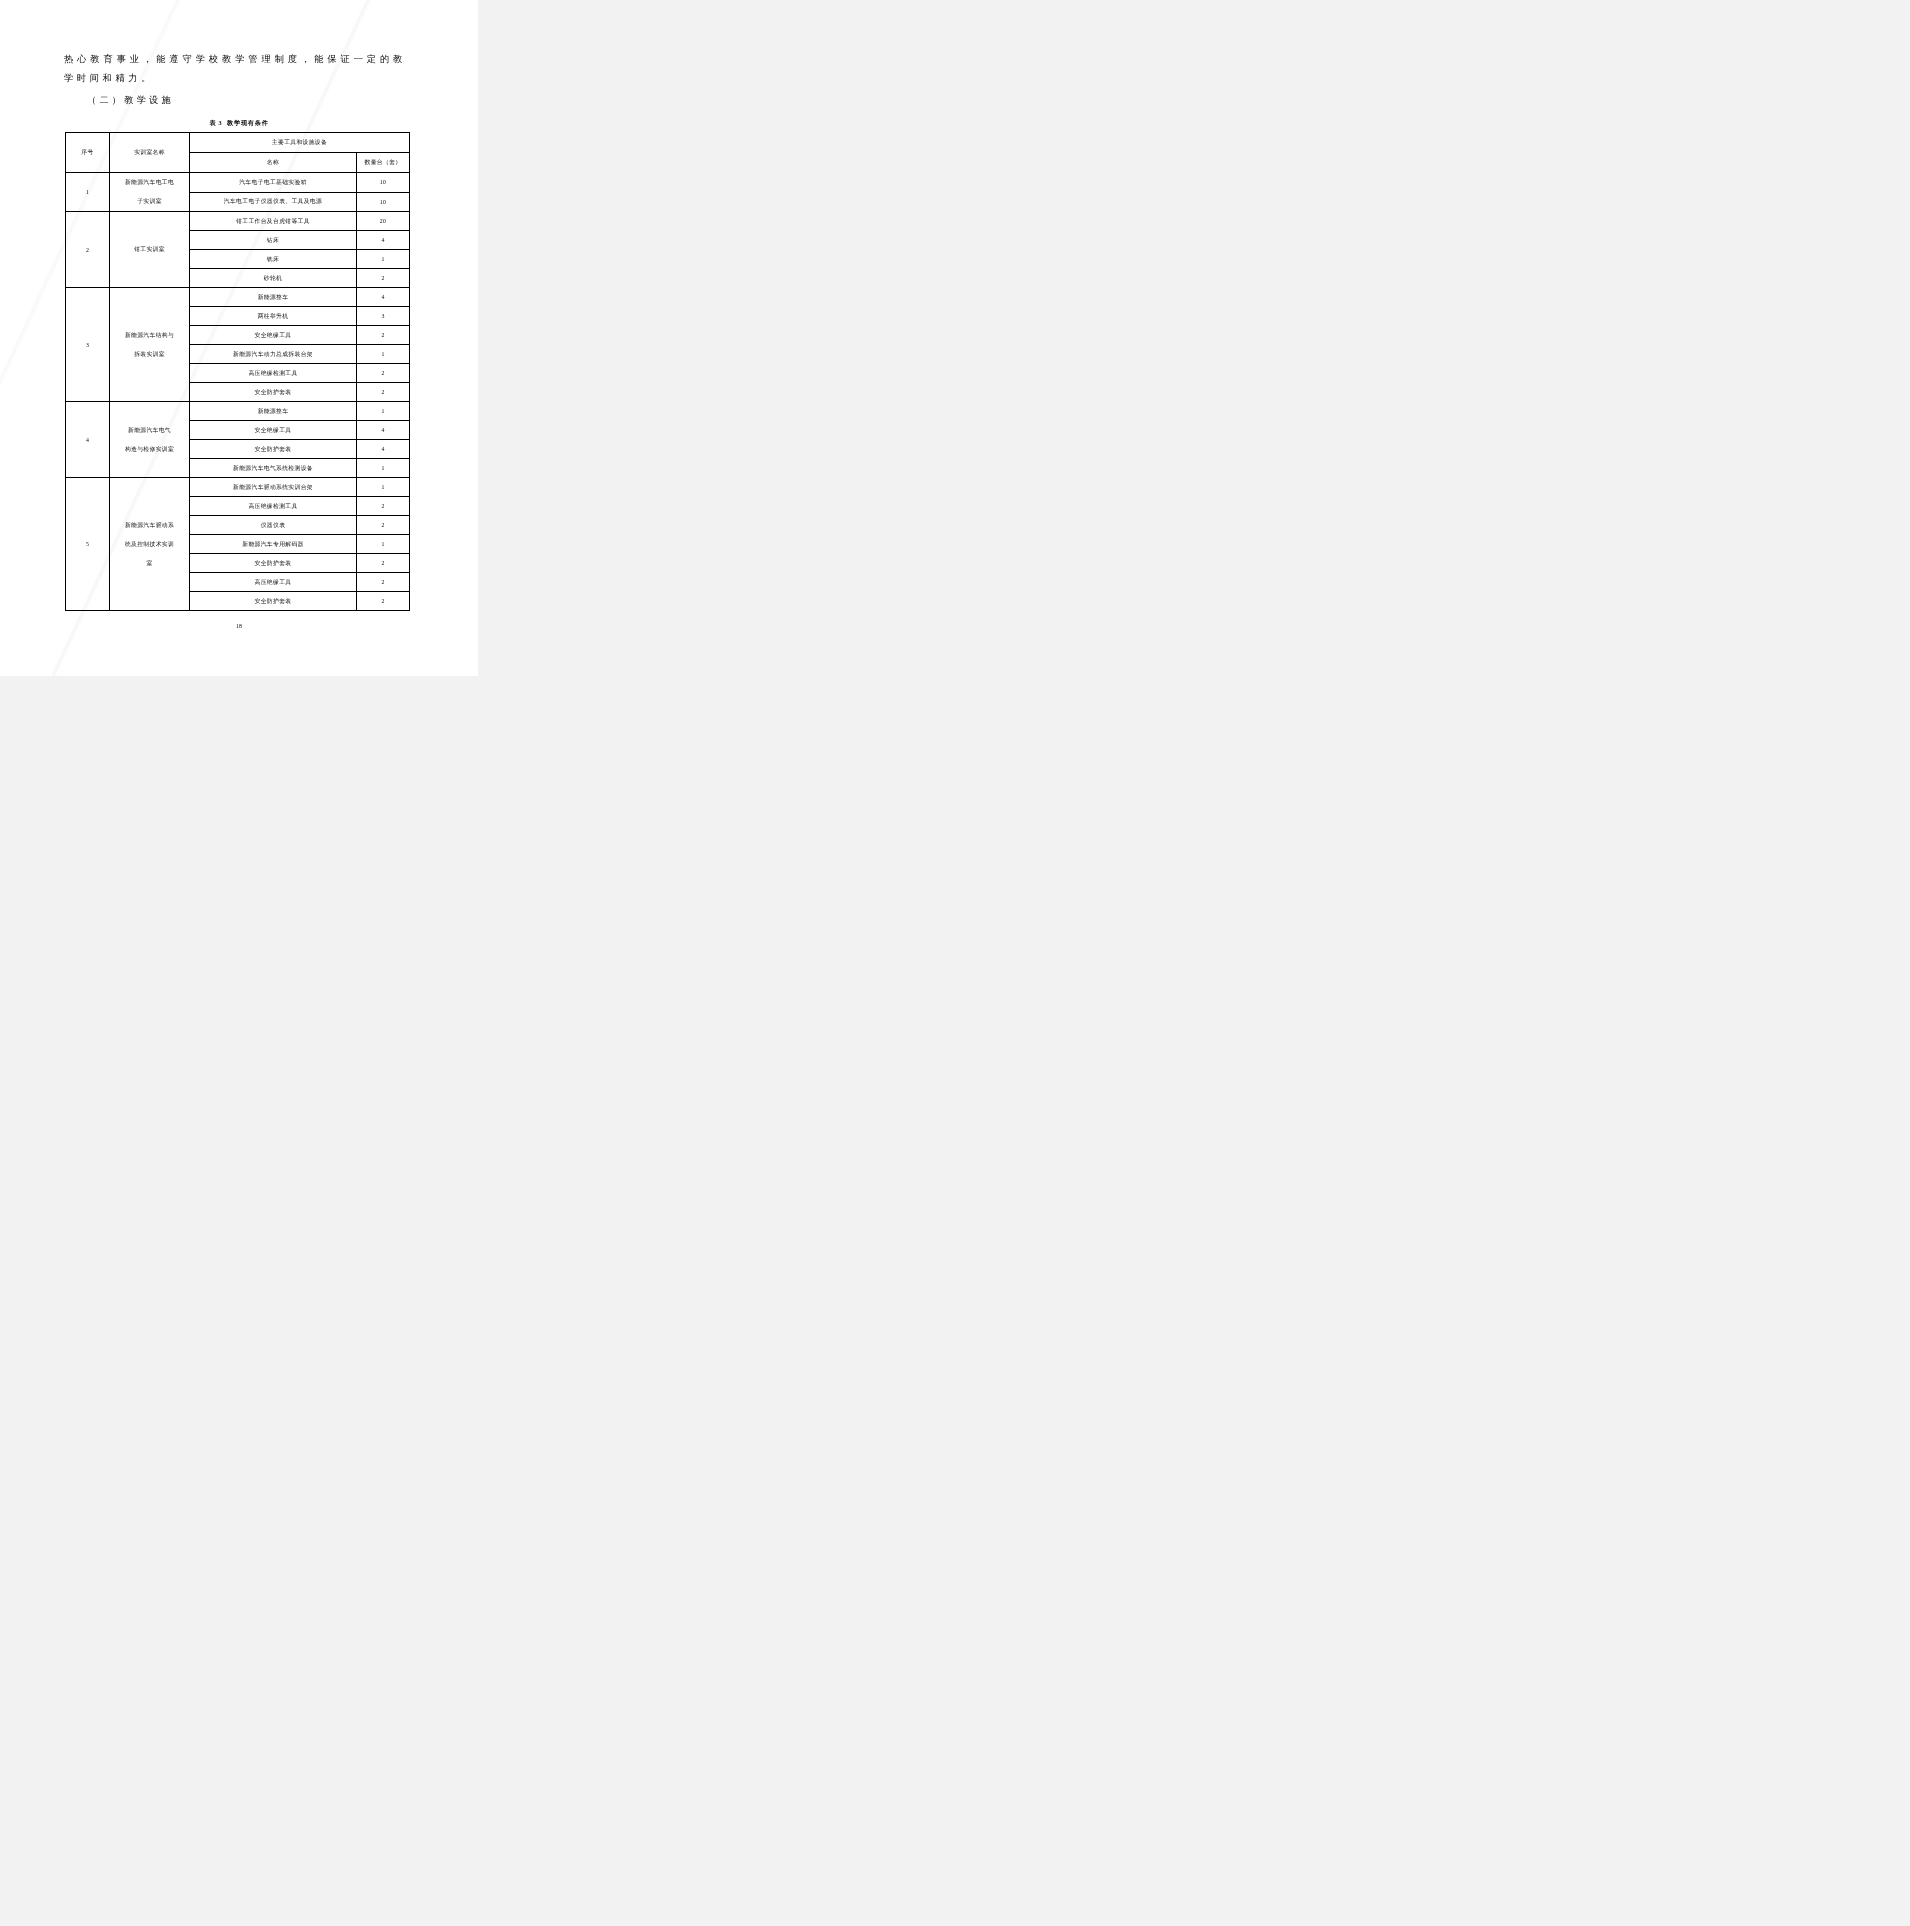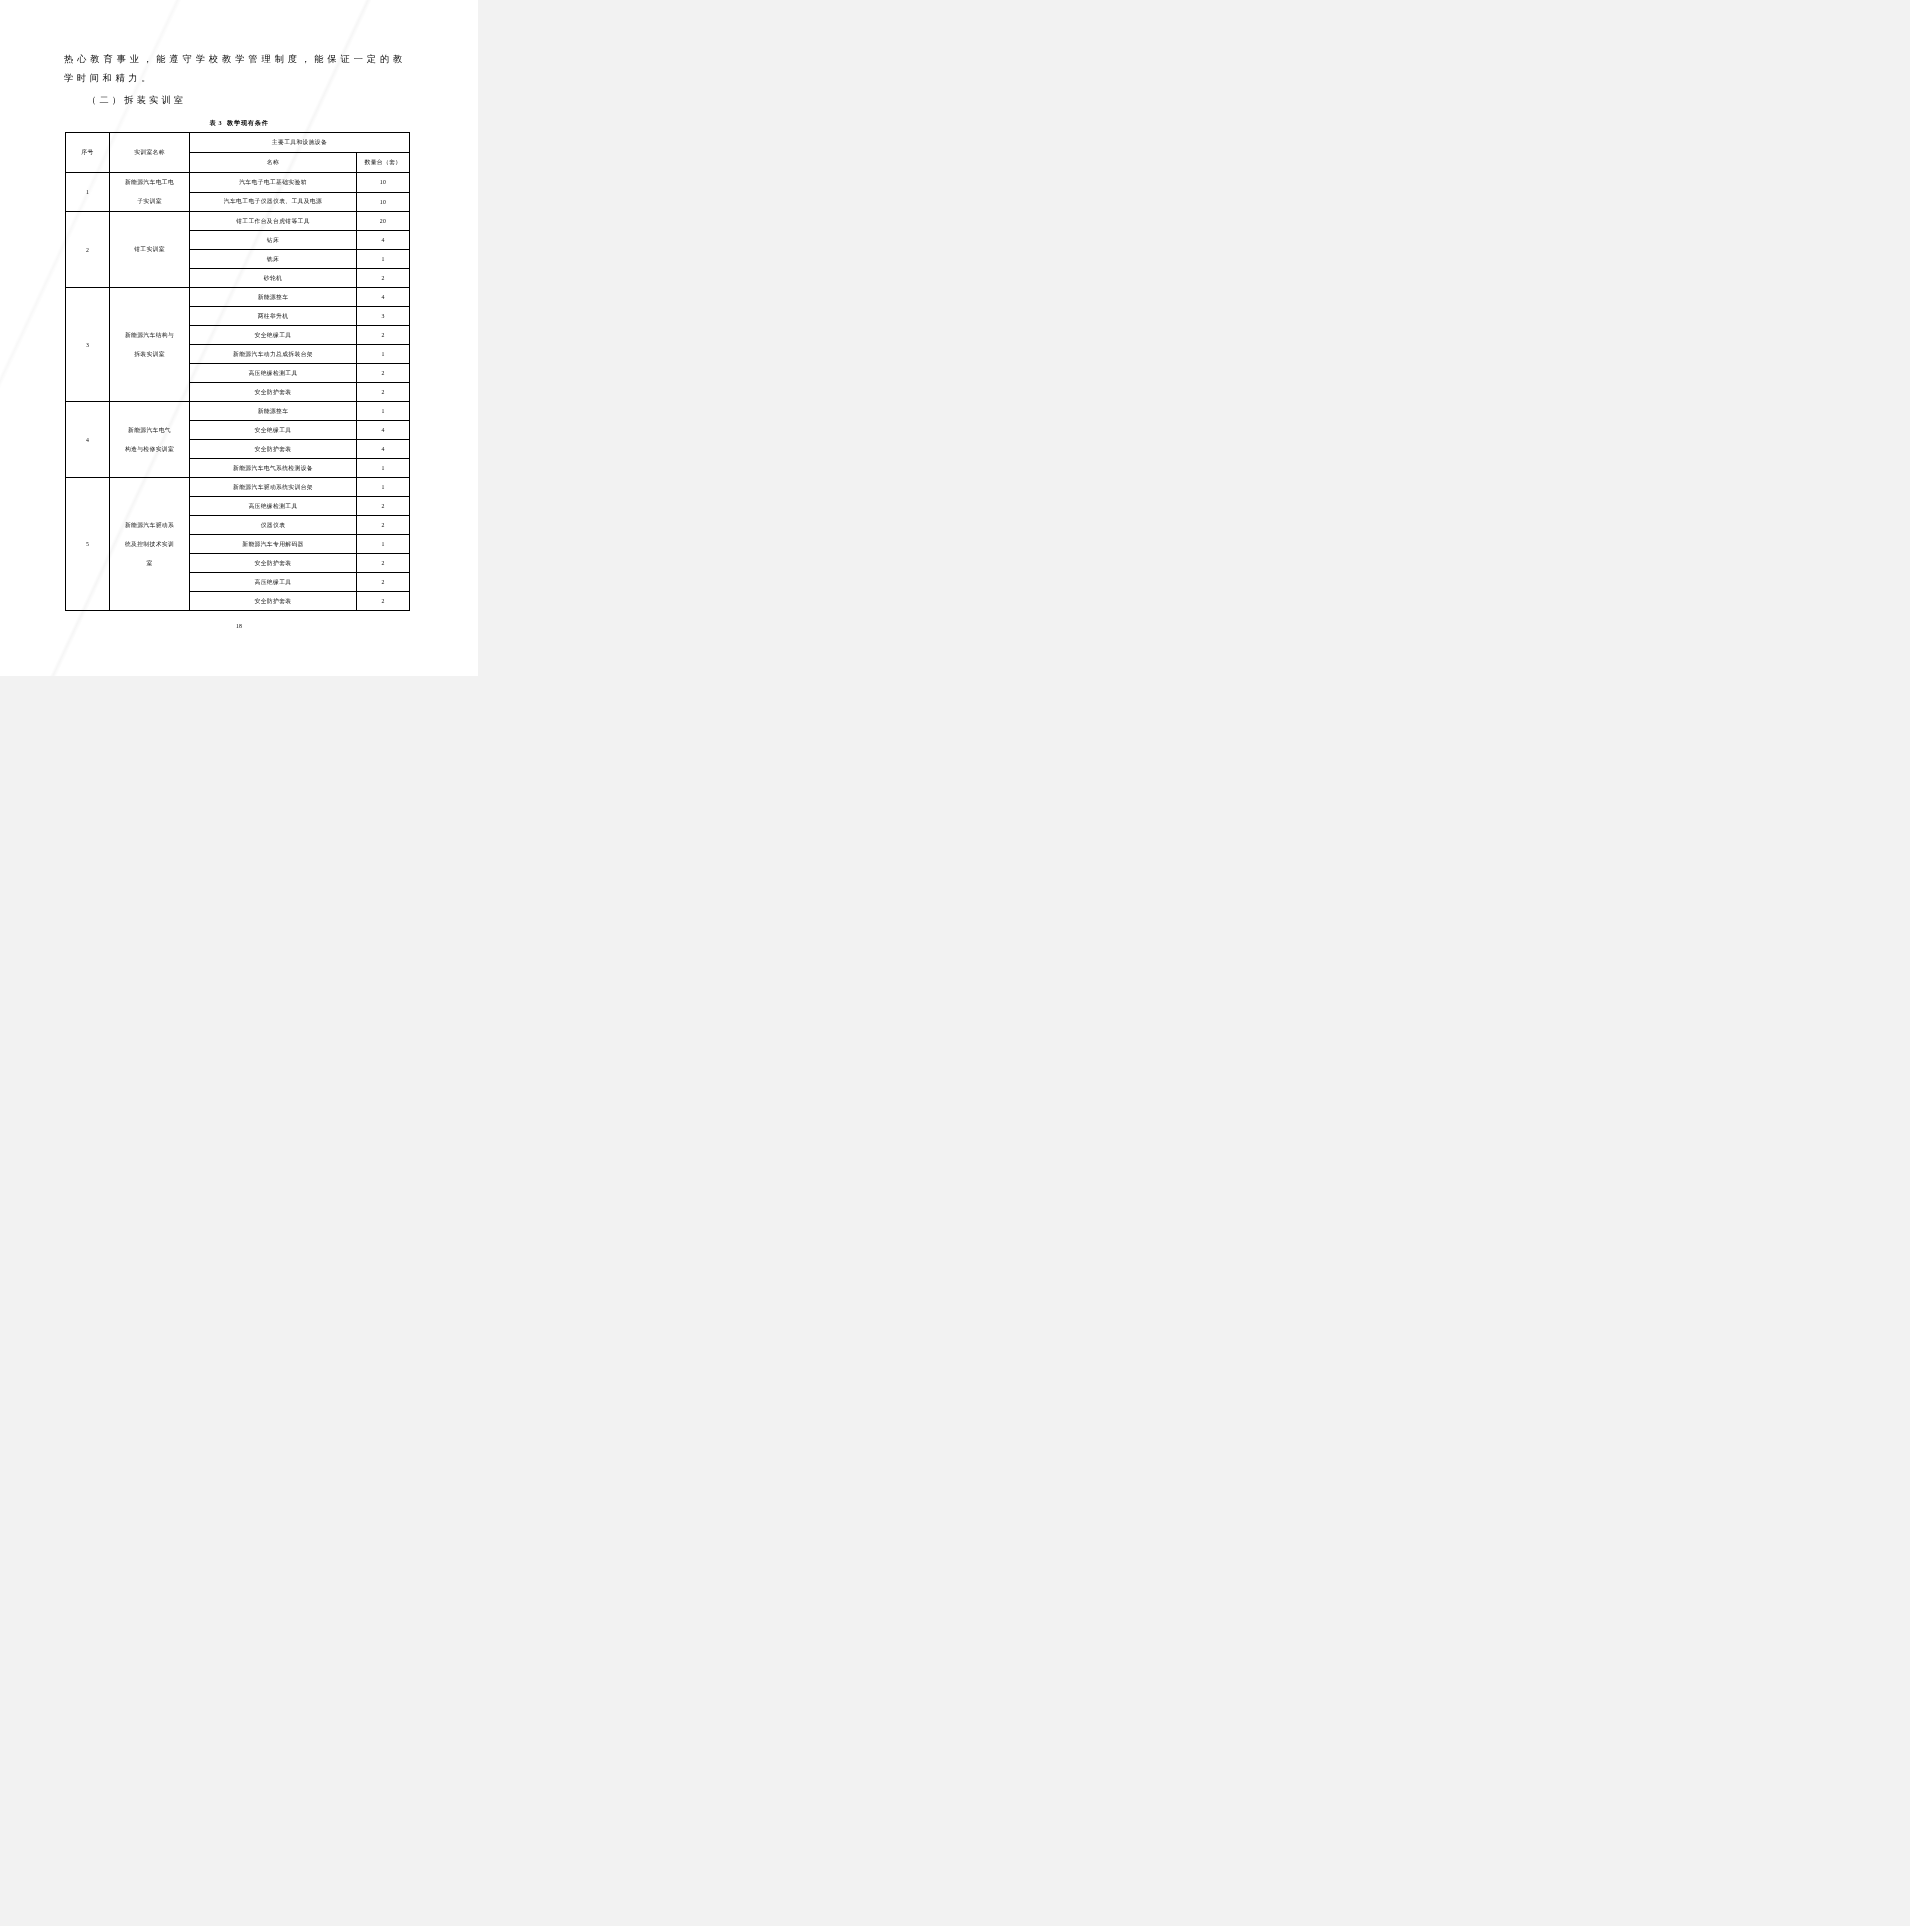--- a/index.html
+++ b/index.html
@@ -79,21 +79,21 @@
     letter-spacing:0.02em;
   }
 </style>
 </head>
 <body>
 
 <div class="page">
 
   <p class="paragraph">热心教育事业，能遵守学校教学管理制度，能保证一定的教学时间和精力。</p>
 
-  <div class="section-heading">（二）拆装实训室</div>
+  <div class="section-heading">（二）教学设施</div>
 
   <div class="table-title">表 3  教学现有条件</div>
 
   <table class="facilities">
     <colgroup>
       <col class="c-no">
         <col class="c-lab">
         <col class="c-name">
         <col class="c-qty">
     </colgroup>

